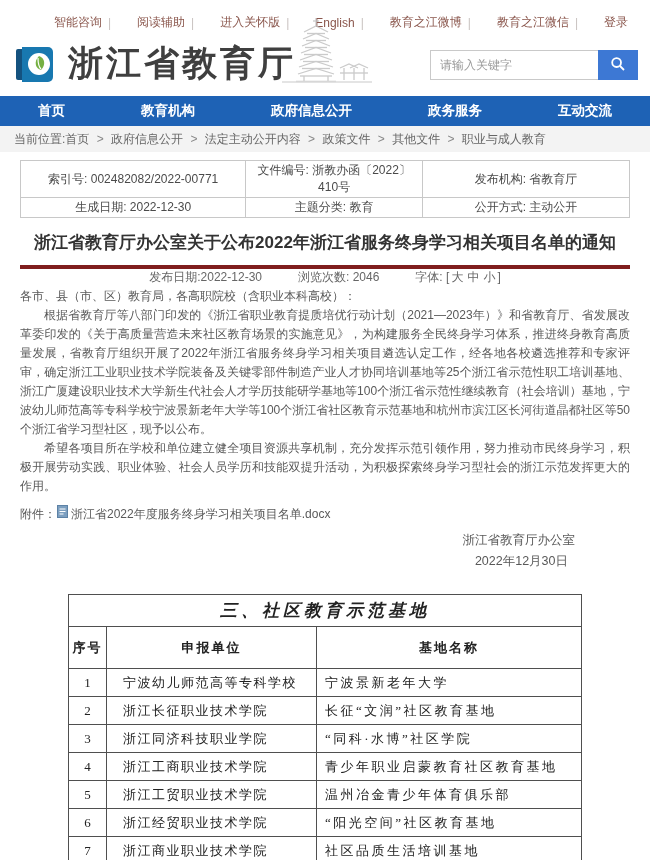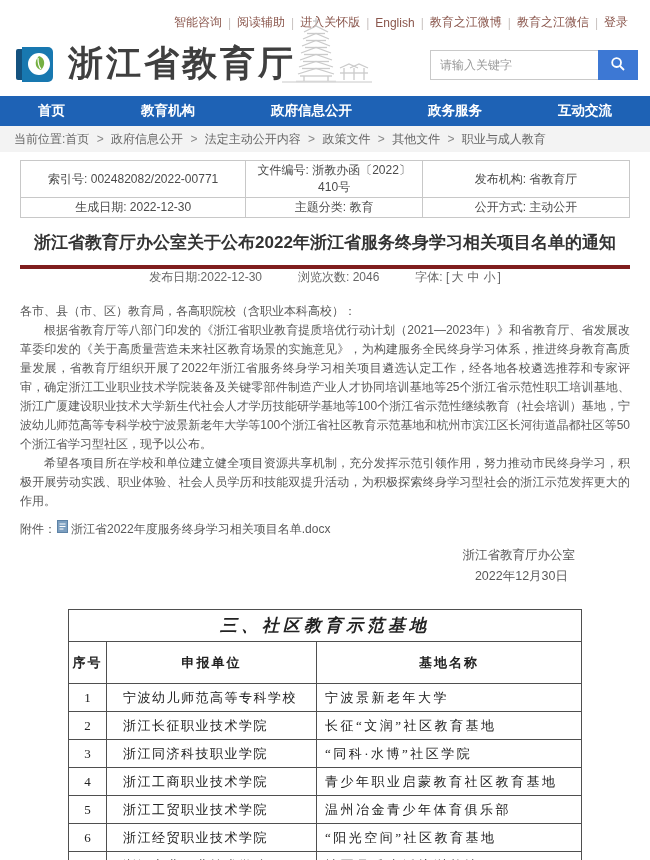--- a/index.html
+++ b/index.html
@@ -10,21 +10,21 @@
     color:#333;
     margin: 0 auto;
   }
 
   
   .masthead { position: relative; height: 96px; background:#fff; }
   .top-links {
     position:absolute; top:14px; right:22px;
     font-size:12px; color:#8a564c; display:flex; align-items:center;
   }
-  .top-links .tlink { color:#8a564c; text-decoration:none; cursor:pointer; }
+  .top-links .tlink { color:#8a564c; text-decoration:none; cursor:pointer;margin-left:20px; }
   .top-links .sep { color:#c9c2c0; margin:0 6px; }
   .logo { position:absolute; left:14px; top:40px; display:flex; align-items:center; cursor:pointer; }
   .logo svg { display:block; }
   .logo-text { font-size:35px; font-weight:bold; color:#3f3f3f; letter-spacing:3px; margin-left:10px;
                font-family:"Liberation Serif","DejaVu Serif",serif; }
   .pagoda { position:absolute; left:278px; top:16px; opacity:.85; }
   .search { position:absolute; right:12px; top:50px; display:flex; }
   .search input {
     width:168px; height:30px; border:1px solid #c9c9c9; border-right:none;
     padding:0 9px; font-size:12px; color:#555; outline:none;
@@ -58,21 +58,21 @@
   .doc-title {
     text-align:center; font-size:17px; font-weight:bold; color:#333;
     margin:13px 2px 0; line-height:23px;
   }
   .doc-info {
     margin-top:11px; border-top:4px solid #7f1d1d; 
     display:flex; justify-content:center; gap:36px;
     font-size:12px; color:#666;
   }
   .doc-info .fontsize a { color:#666; text-decoration:none; cursor:pointer; margin:0 2px; }
-  .doc-body { margin-top:16px; font-size:12px; color:#595959; line-height:19px; text-align:justify; }
+  .doc-body { margin-top:1px; font-size:12px; color:#595959; line-height:19px; text-align:justify; }
   .doc-body p { margin:0; }
   .doc-body p.indent { text-indent:2em; }
   .attach-line { margin-top:8px; font-size:12px; color:#595959; line-height:20px; display:flex; align-items:center; }
   .attach-line svg { margin:0 3px 0 1px; }
   .attach-link { color:#595959; text-decoration:none; cursor:pointer; }
   .sig-block { margin-top:6px; font-size:12.5px; color:#595959; line-height:21px; }
   .sig-name { text-align:right; padding-right:55px; }
   .sig-date { text-align:right; padding-right:62px; }
 
   

